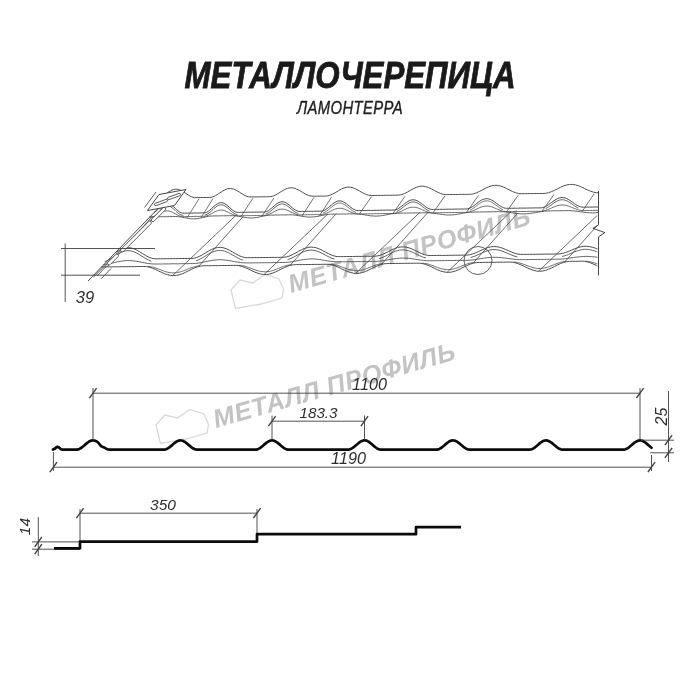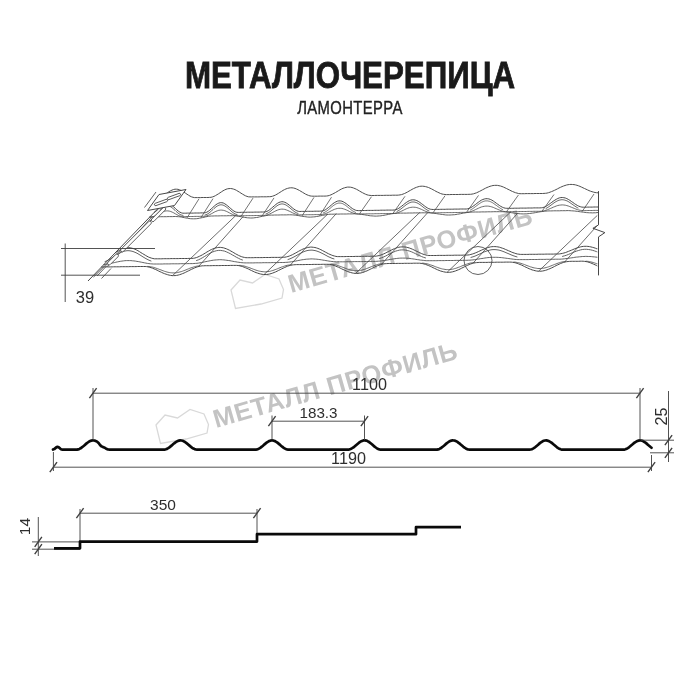--- a/index.html
+++ b/index.html
@@ -1,16 +1,16 @@
 <!DOCTYPE html>
 <html><head>
 <meta charset="utf-8">
 <style>
 html,body{margin:0;padding:0;background:#ffffff;width:700px;height:700px;overflow:hidden;}
-#page{position:relative;width:700px;height:624px;font-family:"Liberation Sans",sans-serif;}
+#page{position:relative;width:700px;height:624px;font-family:"Liberation Sans",sans-serif;font-style:italic;}
 .title{position:absolute;left:0;top:55px;width:700px;text-align:center;font-size:36.5px;font-weight:bold;color:#1a1a1a;transform:scaleX(0.857);letter-spacing:0px;-webkit-text-stroke:0.8px #1a1a1a;}
 .subtitle{position:absolute;left:0;top:97px;width:700px;text-align:center;font-size:19px;font-weight:normal;color:#222;transform:scaleX(0.78);letter-spacing:0.5px;-webkit-text-stroke:0.4px #222;}
 svg{position:absolute;left:0;top:0;}
 </style>
 </head>
 <body>
 <div id="page">
 <div class="title">МЕТАЛЛОЧЕРЕПИЦА</div>
 <div class="subtitle">ЛАМОНТЕРРА</div>
 <svg width="700" height="700" viewBox="0 0 700 700">

